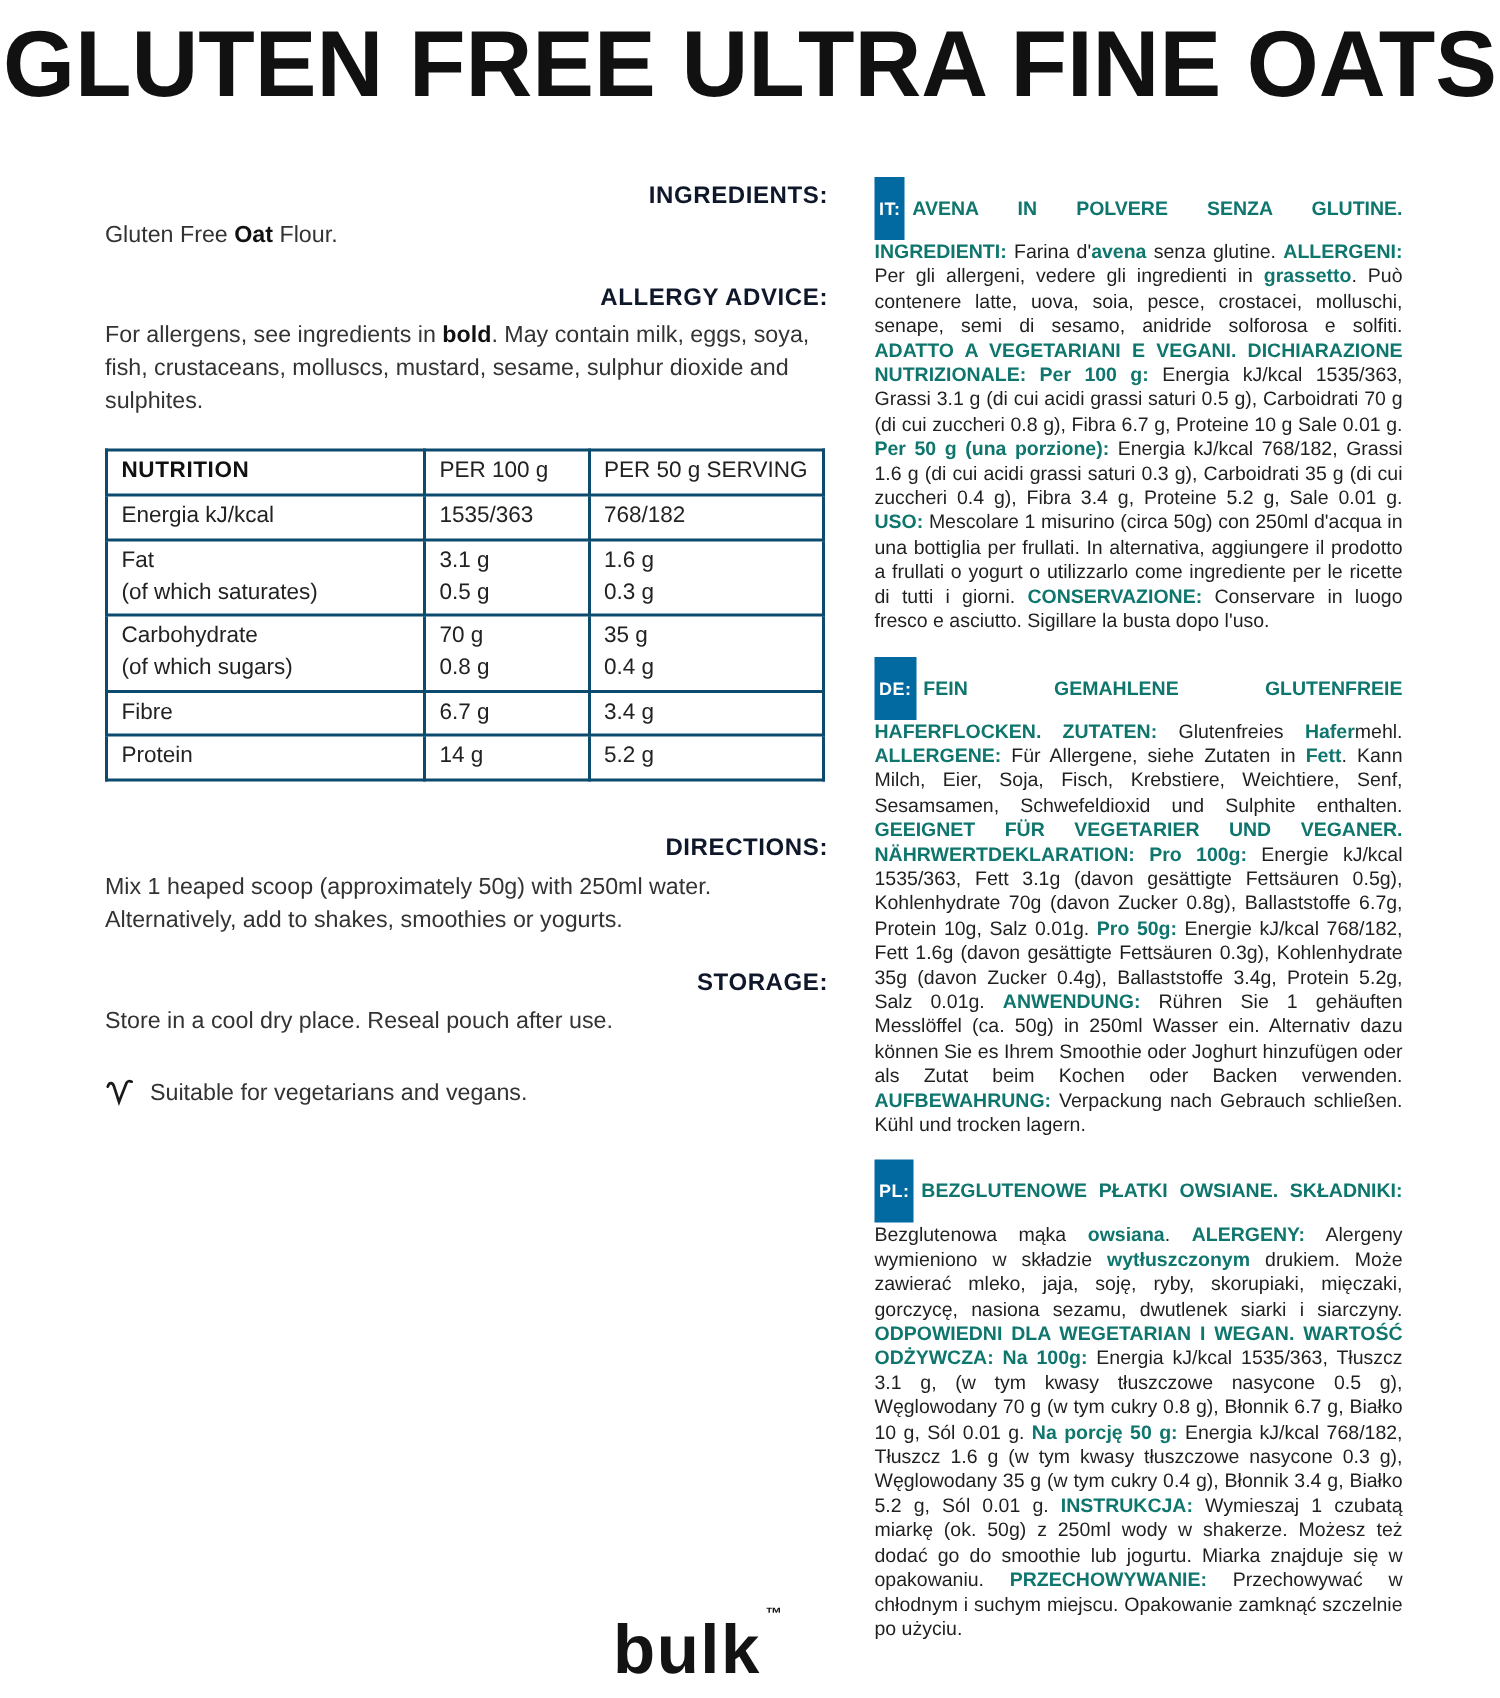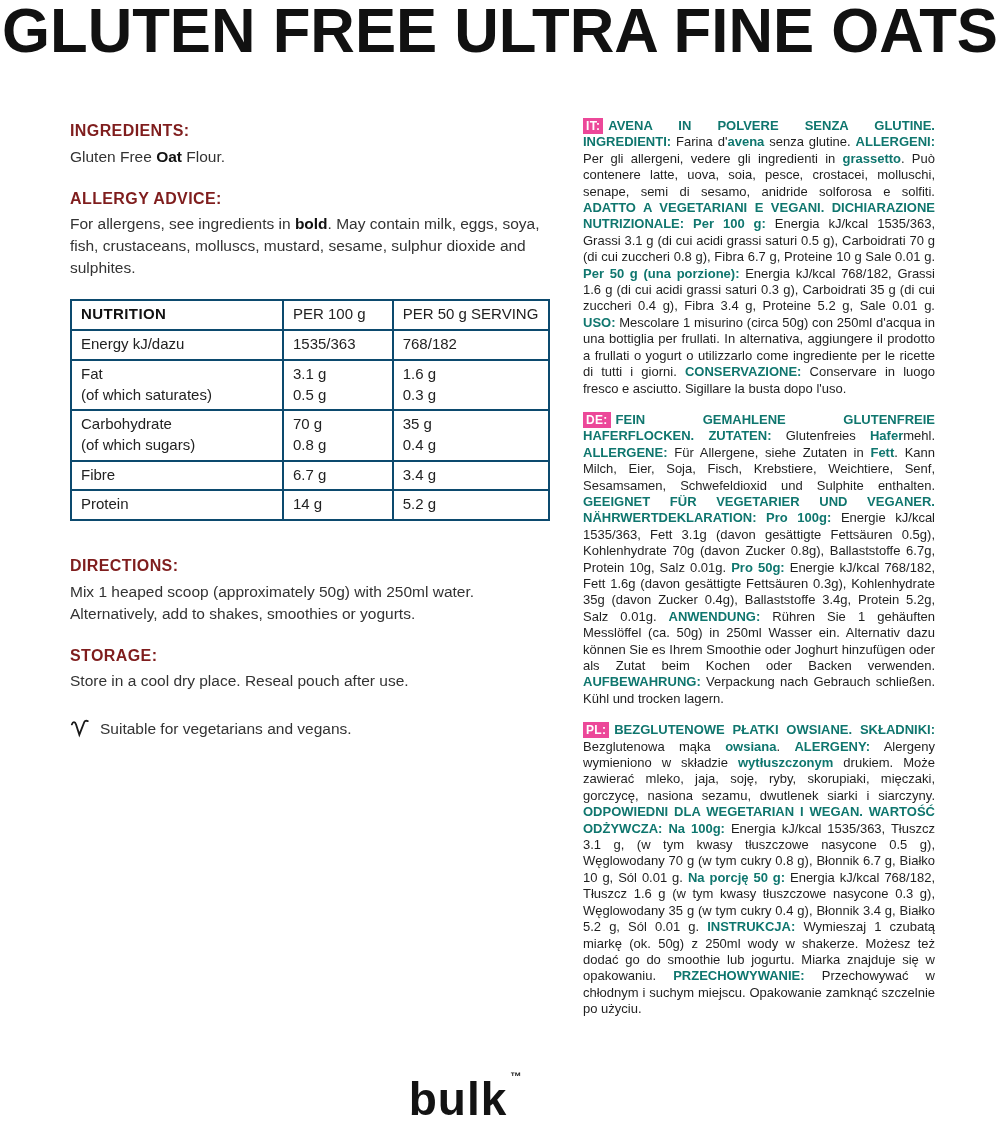--- a/index.html
+++ b/index.html
@@ -1,44 +1,44 @@
 <!DOCTYPE html>
 <html><head>
 <meta charset="utf-8">
 <style>
   * { margin:0; padding:0; box-sizing:border-box; }
   html,body { width:1000px; height:1132px; background:#ffffff; font-family:"Liberation Sans", sans-serif; color:#2a2a2a; }
   .page { position:relative; width:1000px; height:1132px; overflow:hidden; background:#fff; }
 
   
-  .title-wrap { position:absolute; top:0; left:0; width:880px; height:58px; }
+  .title-wrap { position:absolute; top:12px; left:0; width:880px; height:58px; }
 
   
   .left-col { position:absolute; left:70px; top:120px; width:482px; font-size:15.5px; line-height:1.42; color:#333; }
   .h-block { margin-top:20px; }
   .h-block:first-child { margin-top:0; }
-  .heading { font-weight:bold; color:#7f1d1d; font-size:16px; letter-spacing:.4px; margin-bottom:3px; }
+  .heading { font-weight:bold; color:#0f172a; font-size:16px; letter-spacing:.4px; margin-bottom:3px;text-align:right; }
   .b { font-weight:bold; color:#111; }
 
   
   table.nutrition { border-collapse:collapse; width:480px; margin-top:20px; font-size:15px; color:#222; }
   table.nutrition th, table.nutrition td { border:2px solid #0c4a6e; padding:3px 9px 4px; text-align:left; vertical-align:top; white-space:pre-line; line-height:1.38; font-weight:normal; }
   table.nutrition th.first { font-weight:bold; letter-spacing:.4px; color:#111; }
   table.nutrition col.c1 { width:213px; }
   table.nutrition col.c2 { width:110px; }
   table.nutrition col.c3 { width:157px; }
 
   
   .veg-row { margin-top:26px; display:flex; align-items:center; gap:8px; }
   .veg-icon { width:22px; height:22px; flex:0 0 auto; }
 
   
   .right-col { position:absolute; left:583px; top:118px; width:352px; font-size:13px; line-height:16.4px; text-align:justify; color:#1f1f1f; }
   .lang-section { margin-bottom:15px; }
-  .lang-badge { display:inline-block; background:#ec4899; color:#fff; font-weight:bold; font-size:12px; line-height:14px; padding:1px 3px; margin-right:5px; letter-spacing:.3px; }
+  .lang-badge { display:inline-block; background:#0369a1; color:#fff; font-weight:bold; font-size:12px; line-height:14px; padding:14px 3px; margin-right:5px; letter-spacing:.3px; }
   .lang-section .b { color:#0f766e; }
 
   
   .logo-wrap { position:absolute; left:0; top:1072px; width:916px; text-align:center; }
   .logo { display:inline-block; position:relative; font-weight:bold; font-size:46px; letter-spacing:1px; color:#131313; }
   .logo .tm { position:absolute; top:-2px; right:-14px; font-size:11px; font-weight:bold; color:#131313; letter-spacing:0; }
 </style>
 </head>
 <body>
 
@@ -68,21 +68,21 @@
           <col class="c2">
           <col class="c3">
         </colgroup>
       <tbody>
           <tr>
         <th class="first">NUTRITION</th>
         <th>PER 100 g</th>
         <th>PER 50 g SERVING</th>
       </tr>
       <tr>
-        <td>Energy kJ/dazu</td>
+        <td>Energia kJ/kcal</td>
         <td>1535/363</td>
         <td>768/182</td>
       </tr>
       <tr>
         <td>Fat
 (of which saturates)</td>
         <td>3.1 g
 0.5 g</td>
         <td>1.6 g
 0.3 g</td>

